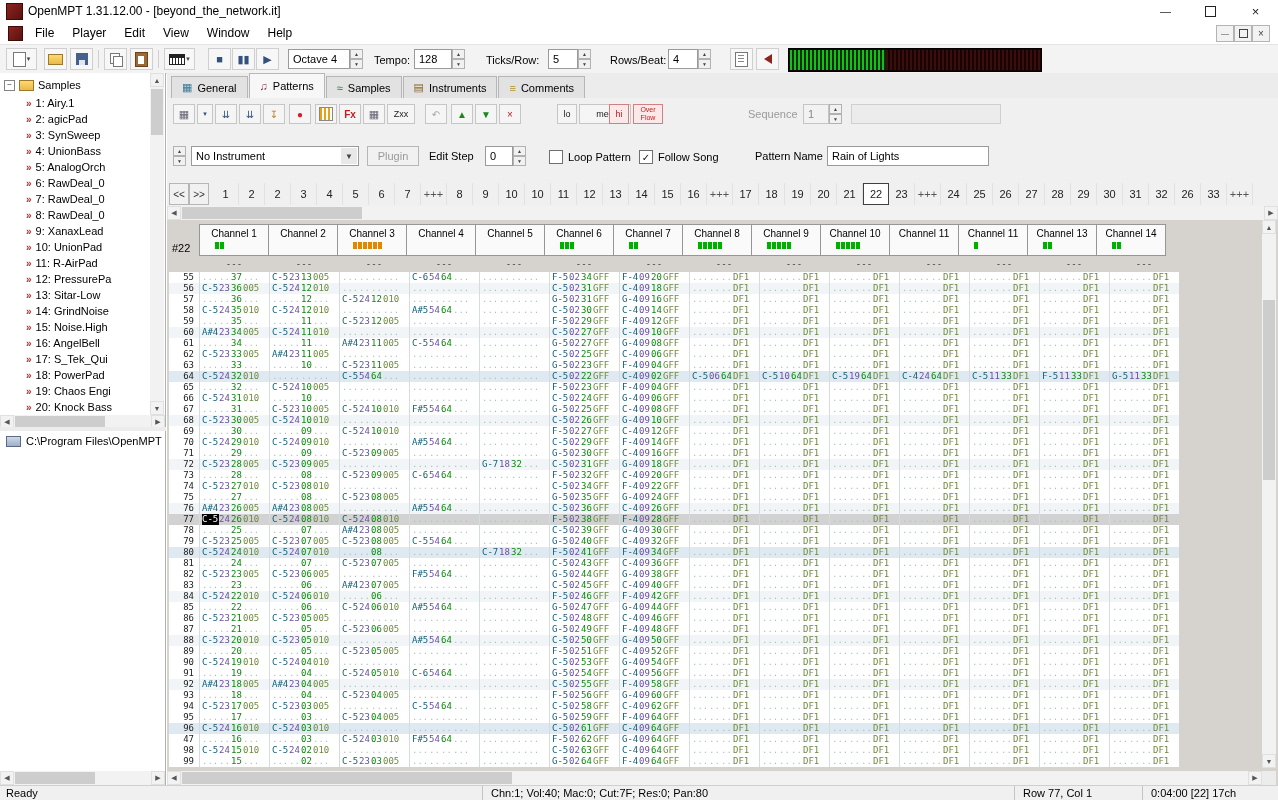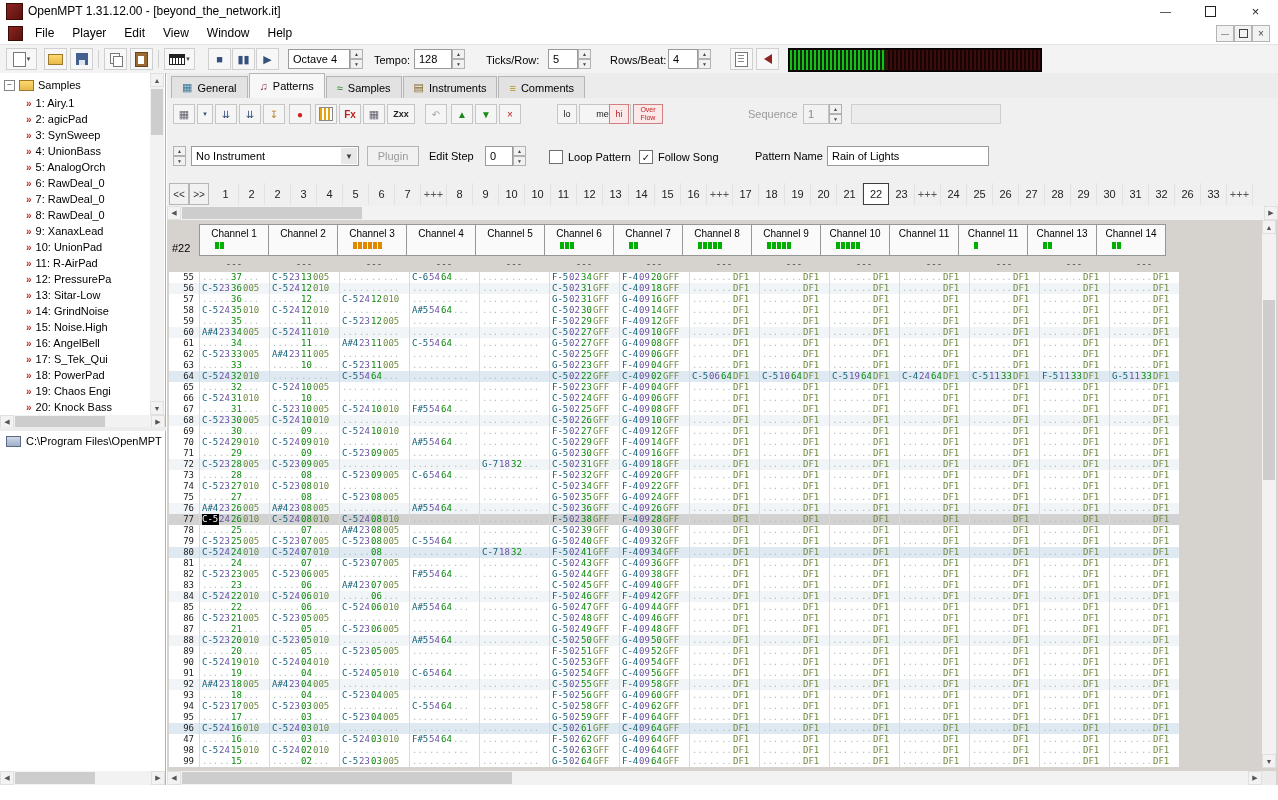--- a/index.html
+++ b/index.html
@@ -353,21 +353,21 @@
     <div class="pbtn" style="left:72px;top:31px;">⇊</div>
     <div class="pbtn" style="left:96px;top:31px;color:#c07818;">↧</div>
     <div class="pbtn" style="left:122px;top:31px;color:#d02020;">●</div>
     <div class="pbtn" style="left:148px;top:31px;">
         <span class="stripeicon"></span>
       </div>
     <div class="pbtn red" style="left:172px;top:31px;">Fx</div>
     <div class="pbtn" style="left:196px;top:31px;">
         <span class="gridicon">▦</span>
       </div>
-    <div class="pbtn txt" style="left:220px;top:31px;width:28px;font-weight:bold;">Zxx</div>
+    <div class="pbtn txt" style="left:220px;top:31px;width:28px;">Zxx</div>
     <div class="pbtn dis" style="left:258px;top:31px;">↶</div>
     <div class="pbtn" style="left:284px;top:31px;color:#1a8a1a;">▲</div>
     <div class="pbtn" style="left:308px;top:31px;color:#1a8a1a;">▼</div>
     <div class="pbtn" style="left:332px;top:31px;color:#c02020;">×</div>
     <div class="pbtn txt" style="left:390px;top:31px;width:20px;">lo</div>
     <div class="pbtn txt" style="left:412px;top:31px;width:52px;">med</div>
     <div class="pbtn txt pressed" style="left:442px;top:31px;width:20px;color:#c02020;">hi</div>
     <div class="pbtn pressed" style="left:466px;top:31px;width:30px;flex-direction:column;line-height:8px;font-size:7px;color:#c02020;">
       <span>Over</span>
       <span>Flow</span>
@@ -4587,14 +4587,20 @@
 
       <div class="sb" style="left:0;top:551px;width:1095px;height:14px;">
         <div class="sb-btn" style="left:0;top:0;">◀</div>
         <div class="sb-thumb" style="left:15px;top:1px;width:330px;height:12px;"></div>
         <div class="sb-btn" style="right:0;top:0;">▶</div>
       </div>
       <div style="position:absolute;left:1095px;top:551px;width:14px;height:14px;background:#ececec;"></div>
     </div>
   </div>
 
+  <div class="statusbar">
+    <span class="st" style="left:6px;">Ready</span>
+    <span class="st bordered" style="left:482px;width:330px;">Chn:1; Vol:40; Mac:0; Cut:7F; Res:0; Pan:80</span>
+    <span class="st bordered" style="left:1014px;width:120px;">Row 77, Col 1</span>
+    <span class="st bordered" style="left:1142px;width:130px;">0:04:00 [22] 17ch</span>
+  </div>
 
 </div>
 
 </body></html>

